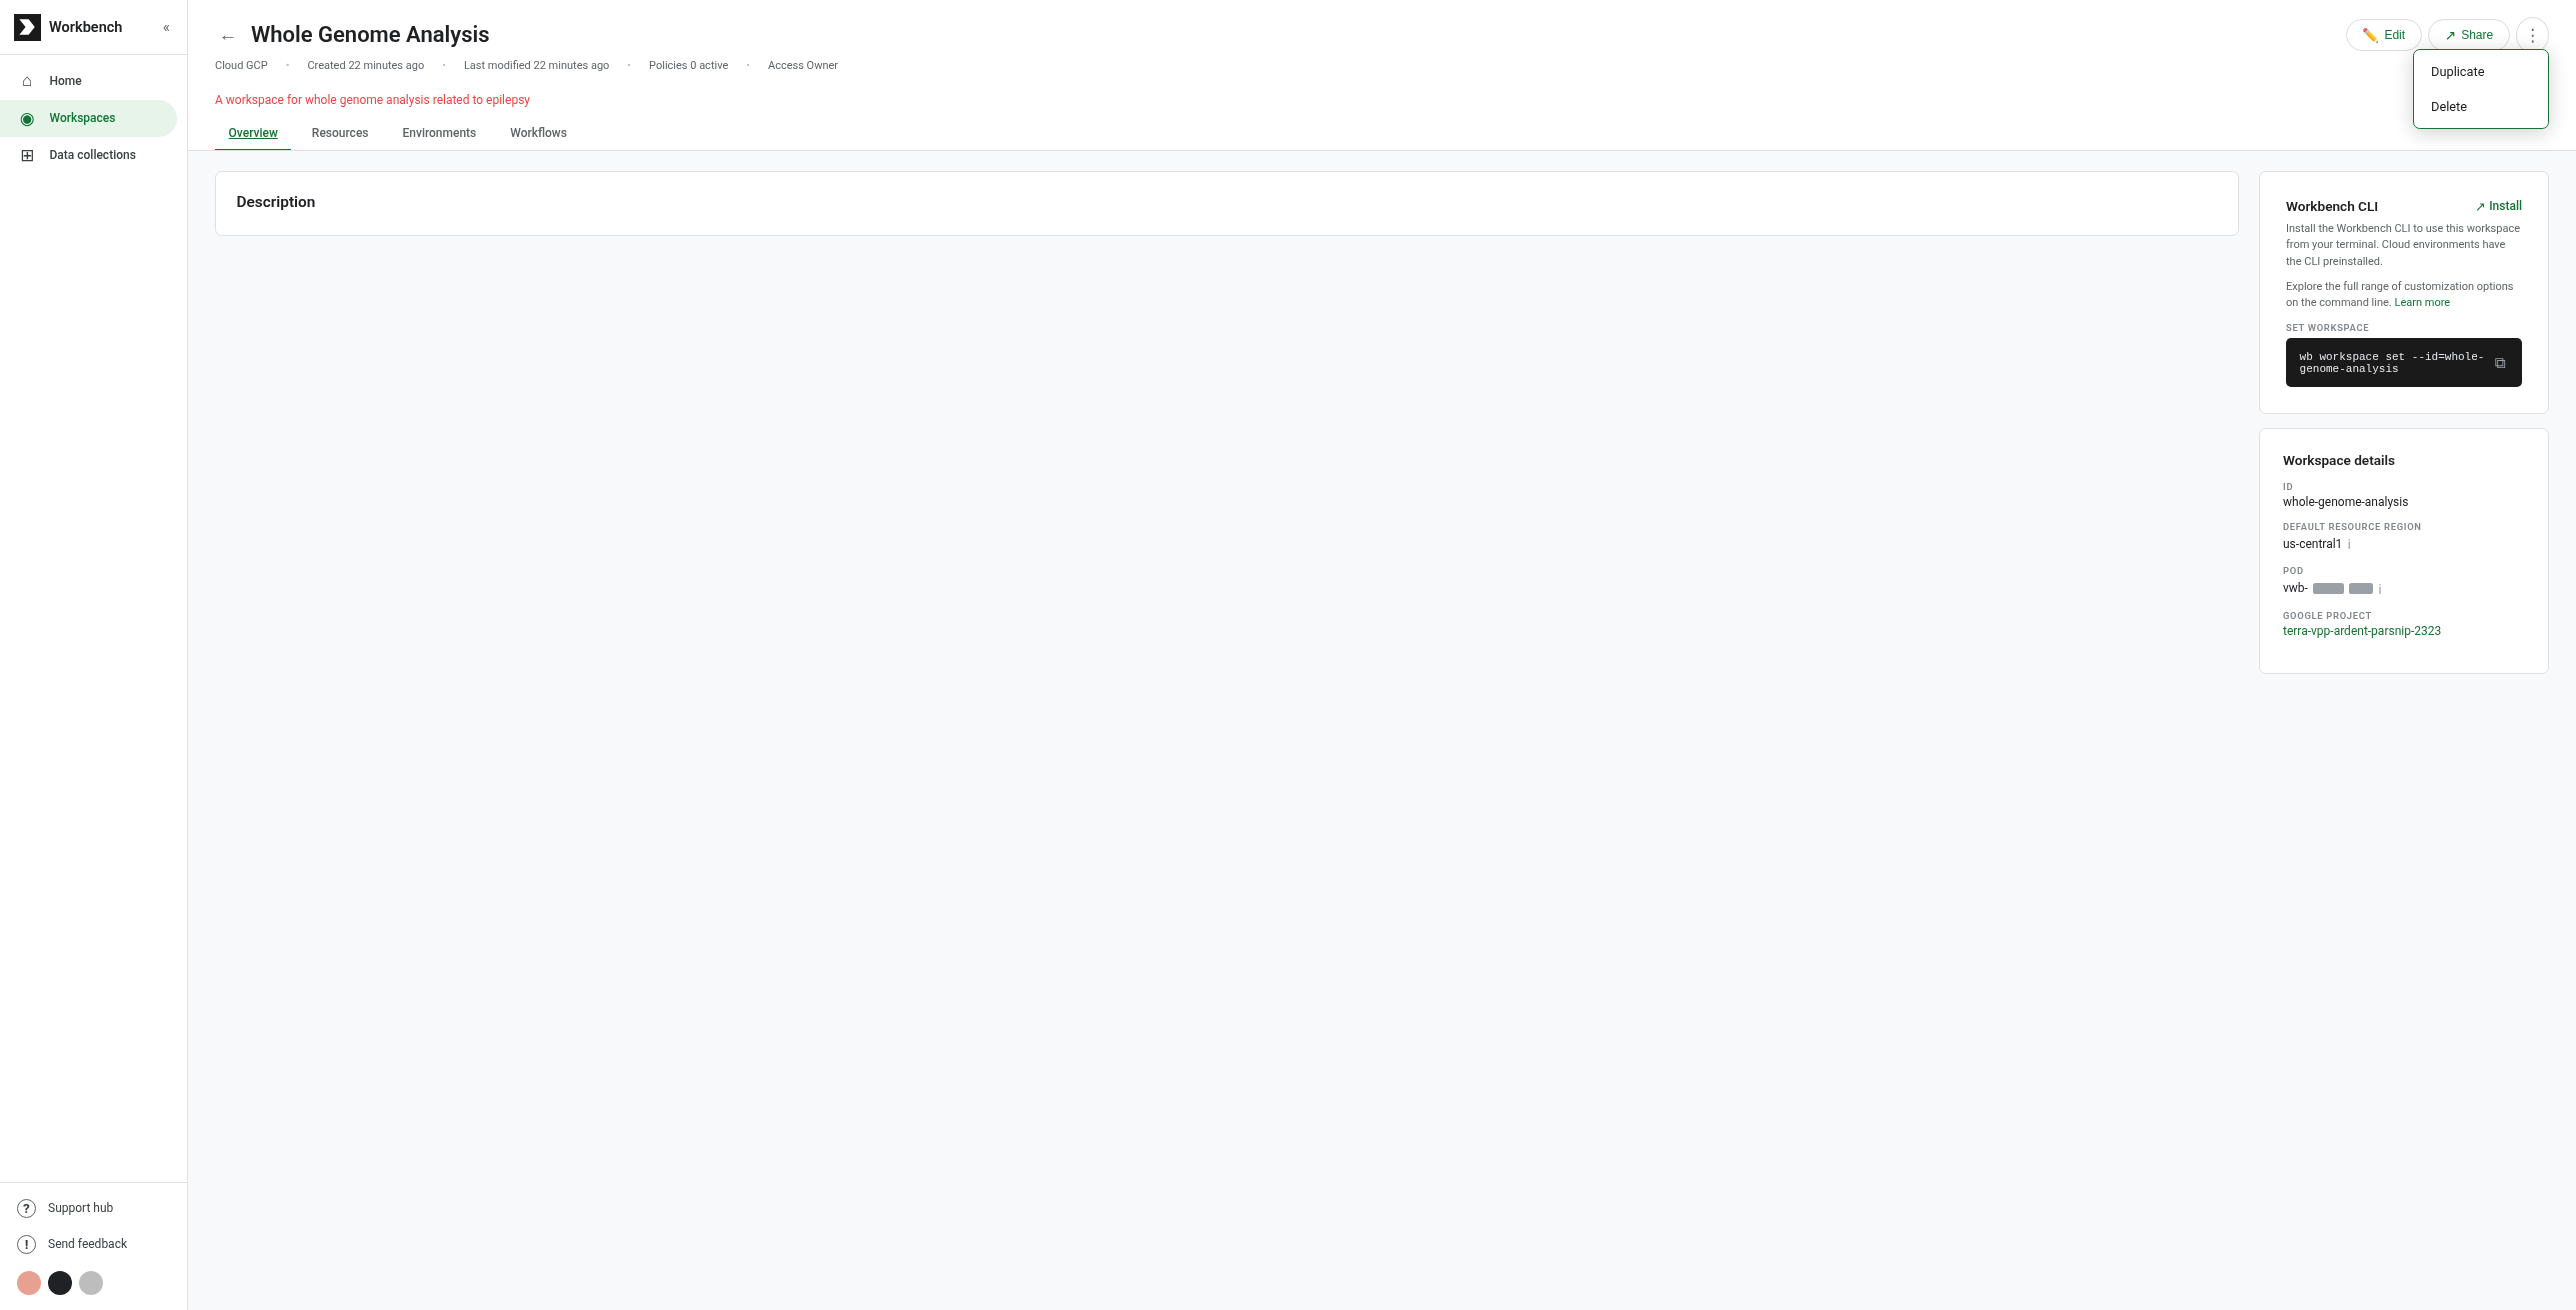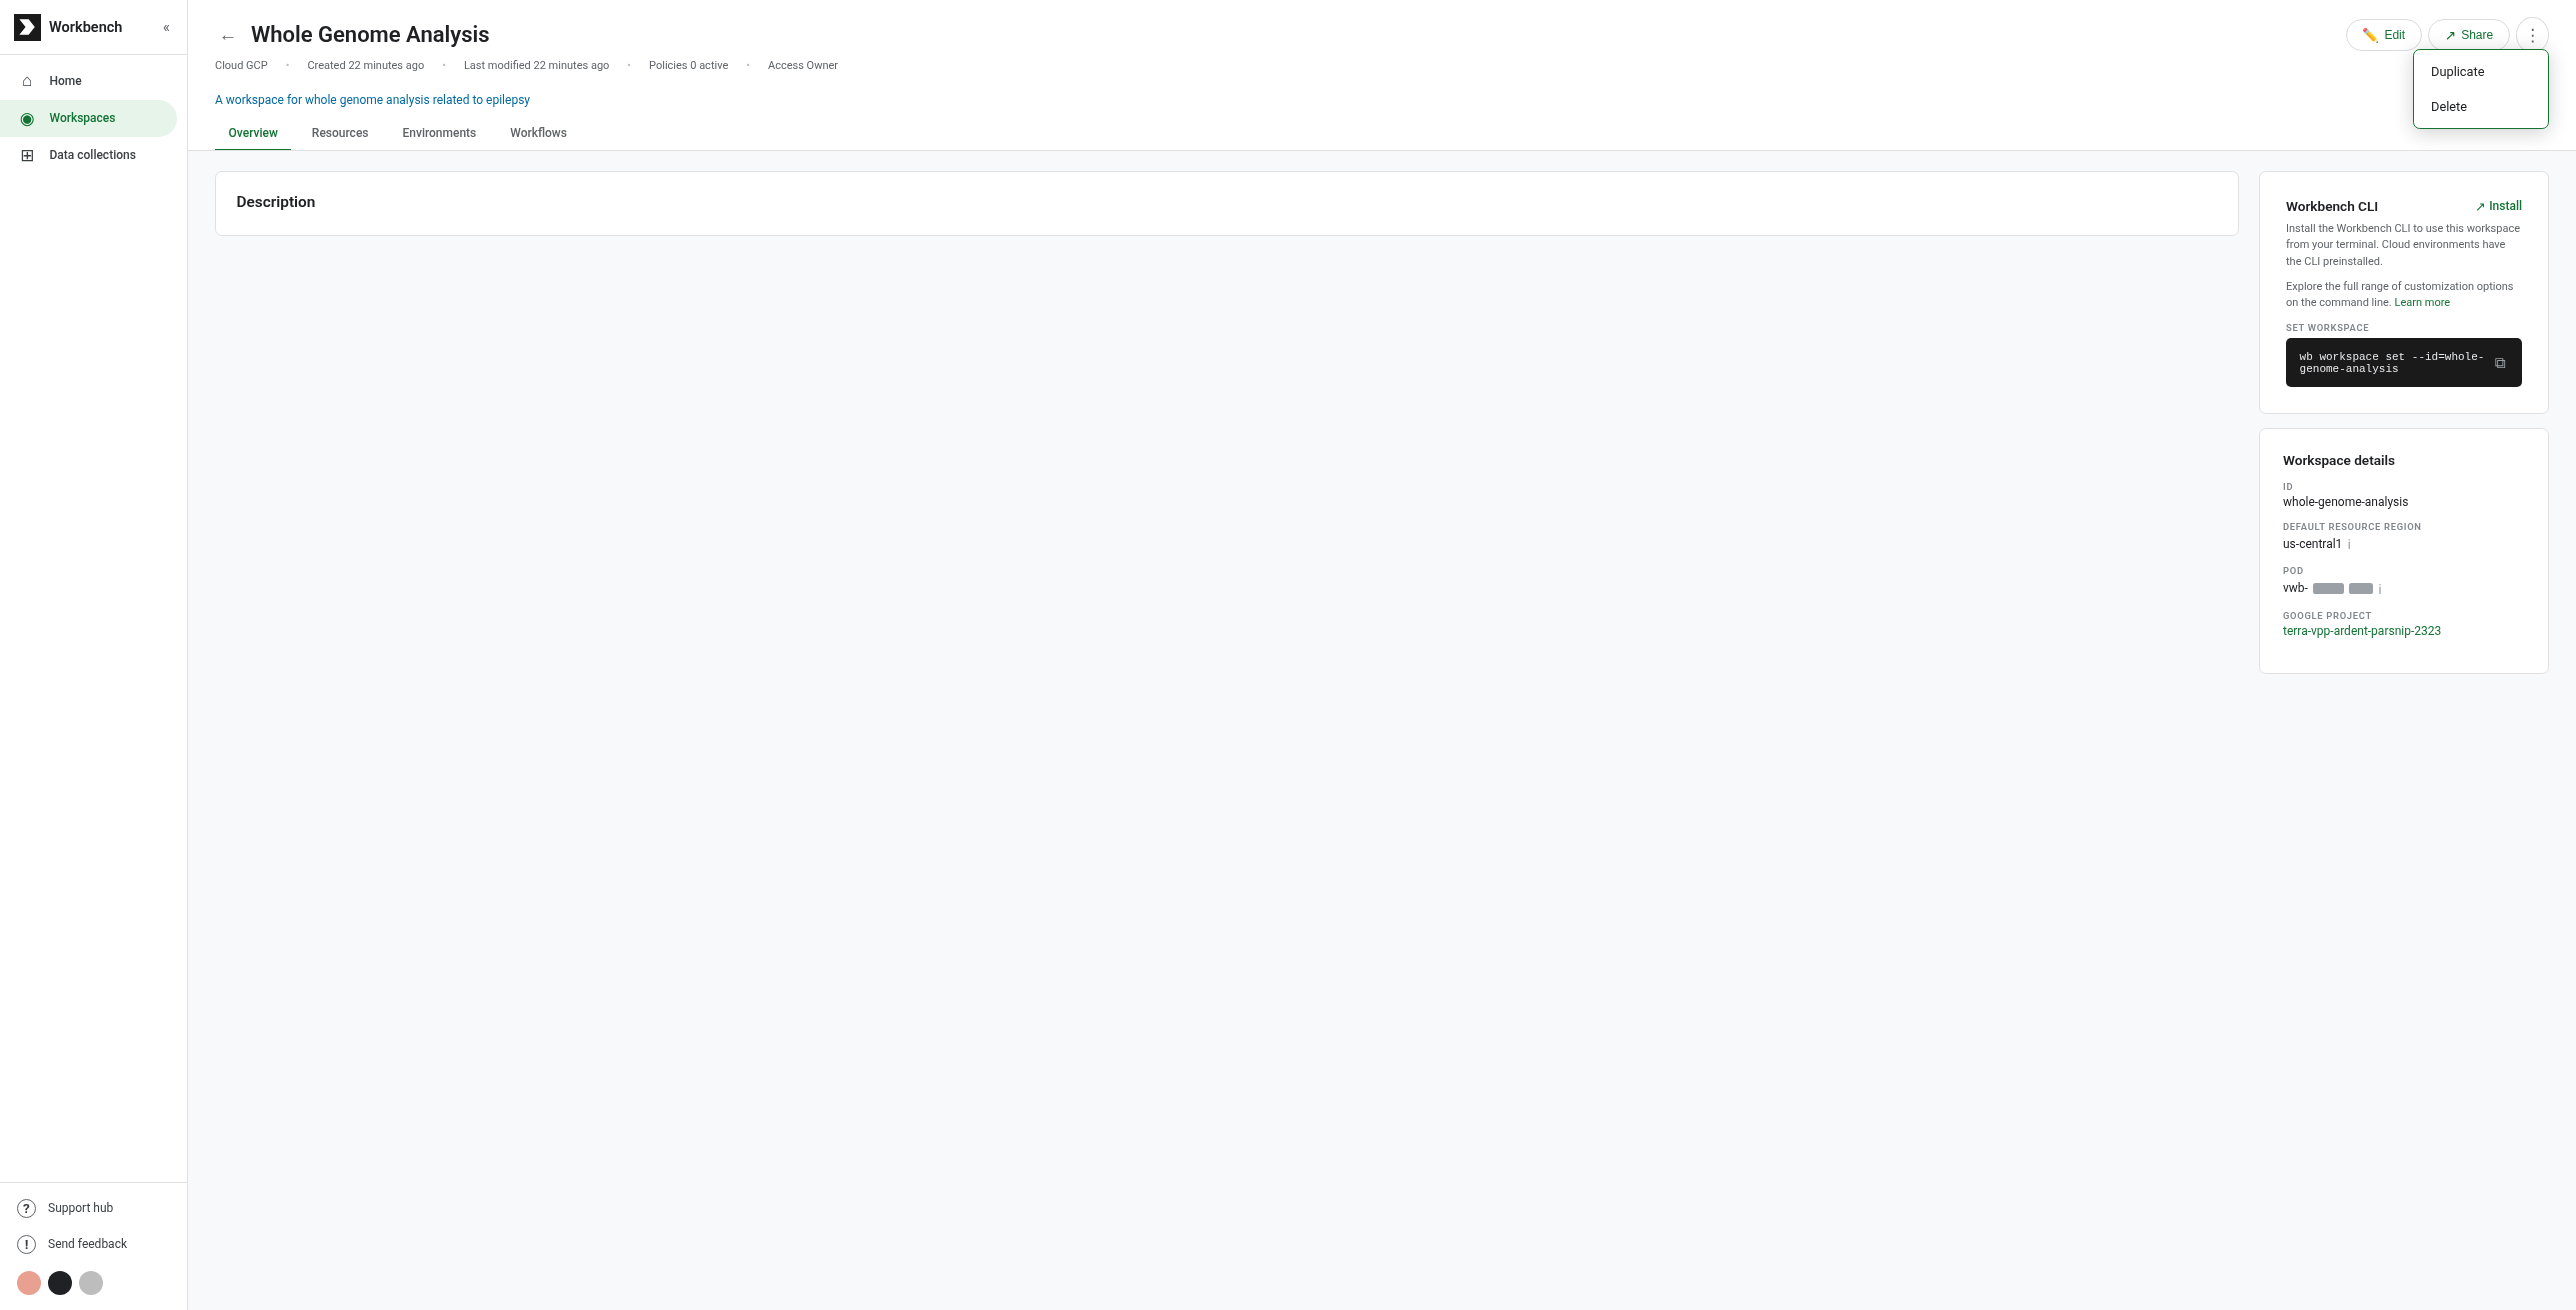--- a/index.html
+++ b/index.html
@@ -174,39 +174,39 @@
       color: #5f6368;
       margin-bottom: 21px;
       display: flex;
       gap: 18px;
       align-items: center;
       flex-wrap: wrap;
     }
     #page-meta .sep { color: #bdbdbd; }
     #page-description {
       font-size: 12px;
-      color: #0369a1;
+      color: #ef4444;
       margin-bottom: 10.2px;
     }
 
     
     #tabs {
       display: flex;
       gap: 0;
     }
     .tab {
       padding: 8.5px 13.6px;
       cursor: pointer;
       font-size: 12px;
       font-weight: 500;
       color: #5f6368;
       border-bottom: 1.7px solid transparent;
       margin-right: 6.8px;
     }
-    .tab.active { color: #137333; border-bottom: 1.7px solid #137333; }
+    .tab.active { color: #137333; border-bottom: 1.7px solid #137333; text-decoration: underline; }
 
     
     #content-area {
       flex: 1;
       display: flex;
       overflow: hidden;
       padding: 20.5px 27px;
       gap: 20.5px;
       background: #f8f9fa;
     }

